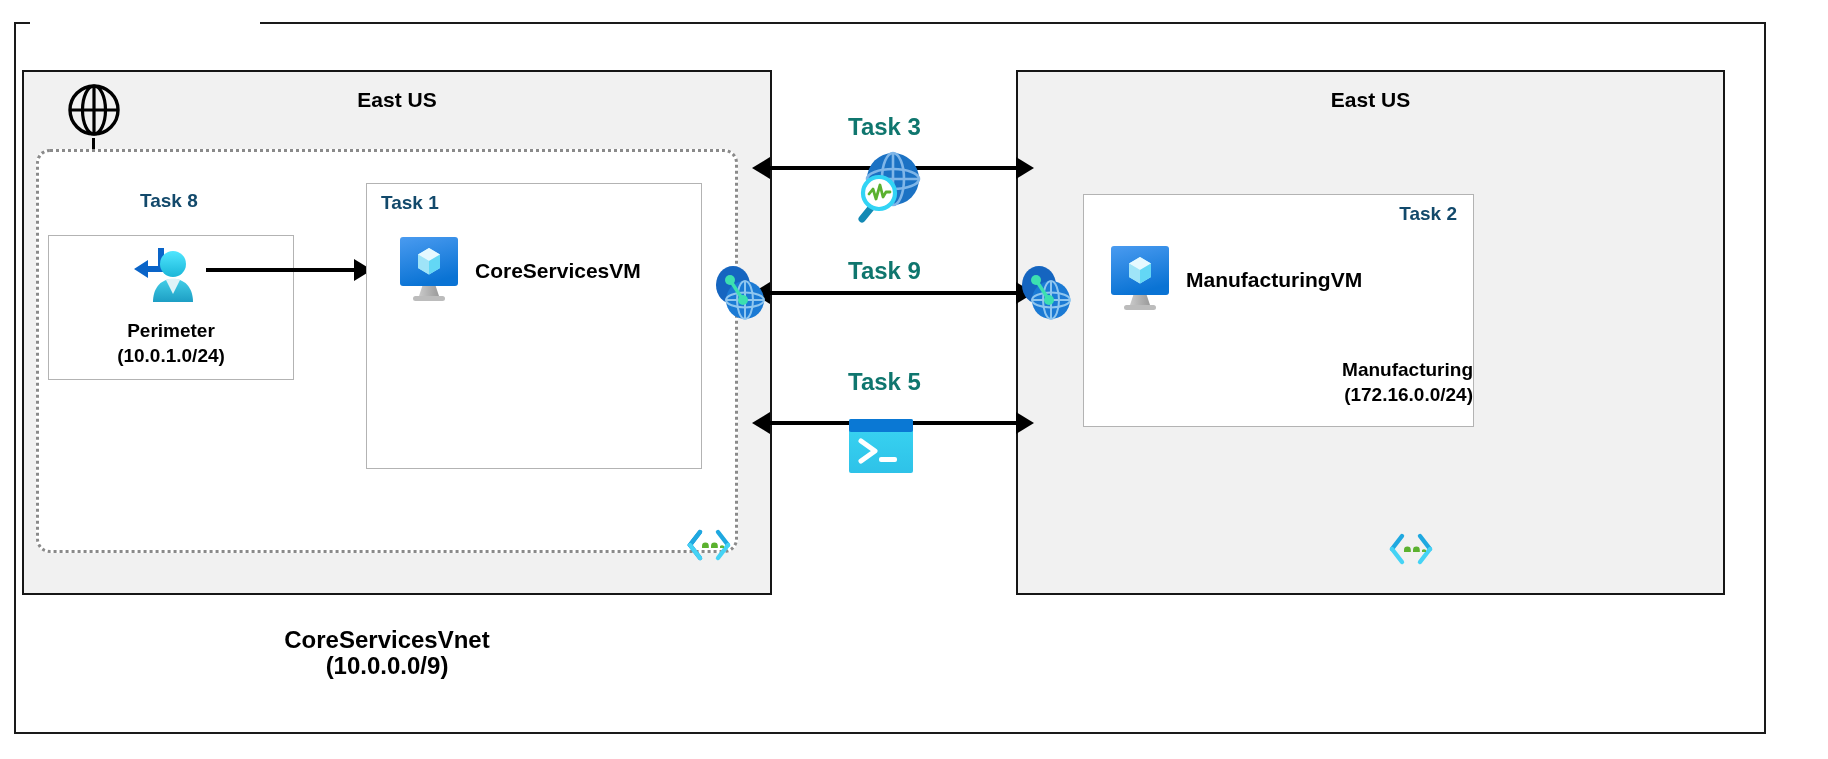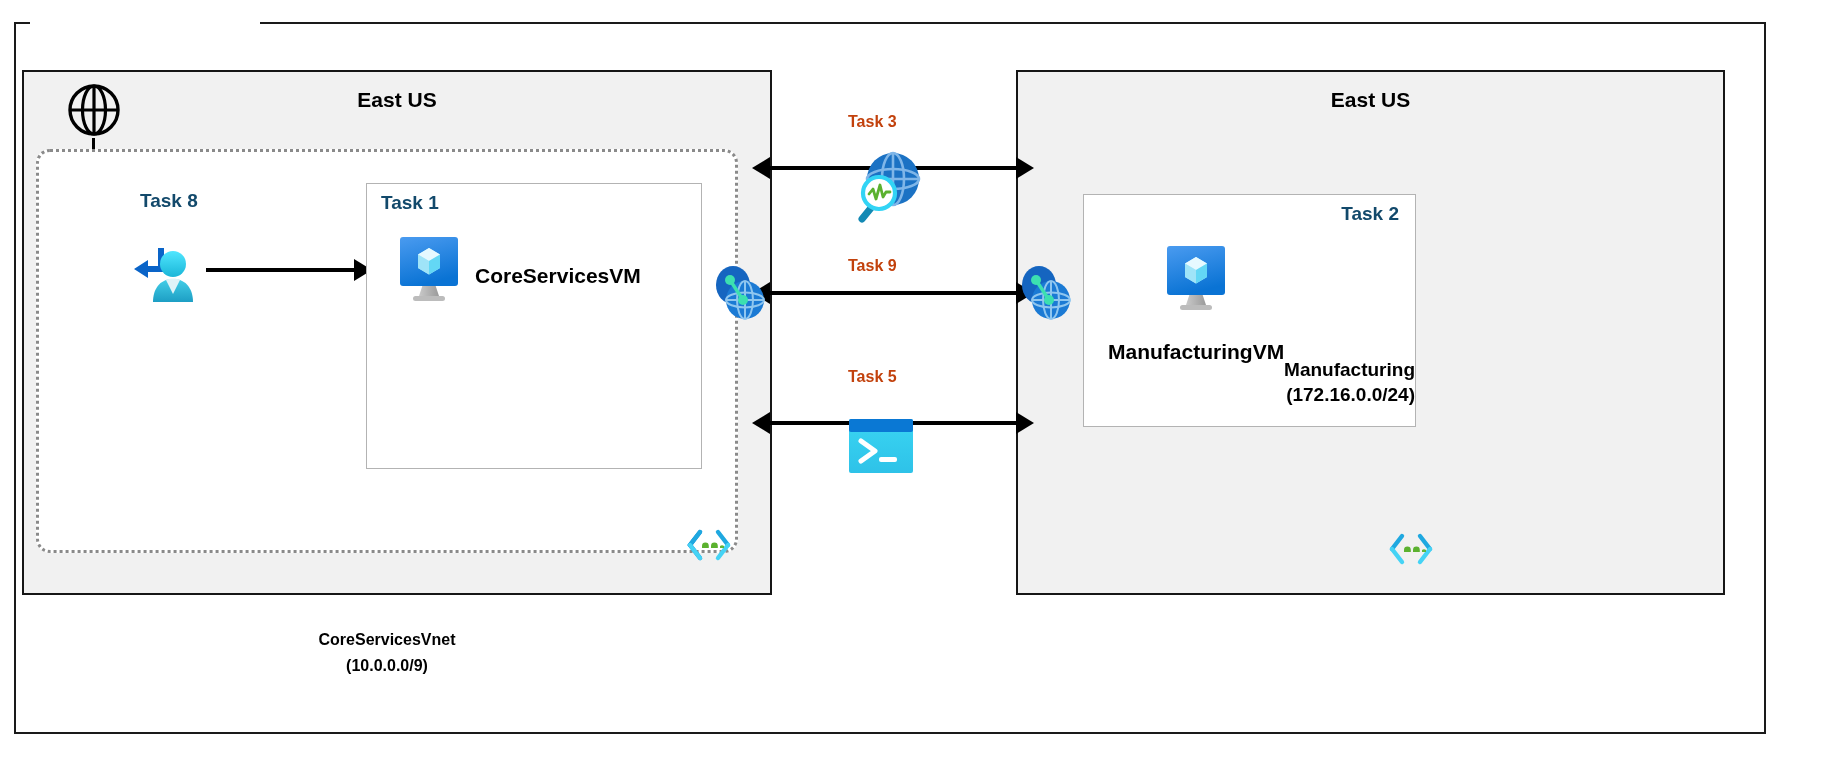--- a/index.html
+++ b/index.html
@@ -43,49 +43,49 @@
 
   
   .vnet{
     position:absolute;background:#ffffff;box-sizing:border-box;
     border:3px dotted #8a8a8a;border-radius:14px;
   }
   #vnet-core{left:36px;top:149px;width:702px;height:404px;}
   #vnet-manu{left:1048px;top:155px;width:646px;height:398px;}
   .vnet-label{
     position:absolute;left:0;width:100%;text-align:center;
-    font-size:16px;font-weight:bold;line-height:26px;color:#000;
+    font-size:24px;font-weight:bold;line-height:26px;color:#000;
   }
   #vnet-core .vnet-label{top:475px;}
   #vnet-manu .vnet-label{top:477px;}
 
   
   .subnet-badge{position:absolute;width:46px;height:34px;}
   #badge-core{left:686px;top:528px;}
   #badge-manu{left:1388px;top:532px;}
 
   
   .subnet{
     position:absolute;background:#ffffff;border:1.5px solid #b3b3b3;box-sizing:border-box;
   }
   #subnet-perimeter{left:48px;top:235px;width:246px;height:145px;}
   #subnet-core{left:366px;top:183px;width:336px;height:286px;}
-  #subnet-manufacturing{left:1083px;top:194px;width:333px;height:233px;}
+  #subnet-manufacturing{left:1083px;top:194px;width:391px;height:233px;}
 
   .task-label{
     position:absolute;font-size:19px;font-weight:bold;color:#12496b;white-space:nowrap;
   }
   .subnet-name{
     position:absolute;left:0;width:100%;text-align:center;
     font-size:19px;font-weight:bold;line-height:25px;color:#000;
   }
 
   
   .vm-row{position:absolute;display:flex;align-items:center;gap:14px;}
-  .vm-name{font-size:21px;font-weight:bold;color:#000;white-space:nowrap;margin-top:9px;}
+  .vm-name{font-size:21px;font-weight:bold;color:#000;white-space:nowrap;}
   .vm-icon{width:64px;height:74px;position:relative;flex:0 0 auto;}
 
   
   .globe-outline{position:absolute;left:66px;top:82px;width:56px;height:56px;}
   .bastion-icon{position:absolute;left:128px;top:240px;width:74px;height:74px;}
   .nw-icon{position:absolute;left:845px;top:145px;width:82px;height:80px;}
   .shell-icon{position:absolute;left:849px;top:419px;width:64px;height:54px;}
   .peer-icon{position:absolute;width:60px;height:62px;}
   #peer-left{left:709px;top:262px;}
   #peer-right{left:1015px;top:262px;}
@@ -93,21 +93,21 @@
   
   .conn{position:absolute;background:#000;}
   .hline{height:4px;}
   .vline{width:3px;}
   .arrow{position:absolute;width:0;height:0;}
   .arrow-r{border-top:11px solid transparent;border-bottom:11px solid transparent;border-left:18px solid #000;}
   .arrow-l{border-top:11px solid transparent;border-bottom:11px solid transparent;border-right:18px solid #000;}
   .arrow-d{border-left:8px solid transparent;border-right:8px solid transparent;border-top:15px solid #000;}
 
   .center-task{
-    position:absolute;font-size:16px;font-weight:bold;color:#c2410c;white-space:nowrap;
+    position:absolute;font-size:24px;font-weight:bold;color:#0f766e;white-space:nowrap;
   }
 </style>
 </head>
 <body>
 
 <div id="canvas">
 
   <div class="rg-box"></div>
   <div class="rg-title-mask"></div>
 
@@ -128,20 +128,26 @@
   <div class="arrow arrow-d" style="left:85.5px;top:292px;"></div>
 
   <div class="vnet" id="vnet-core">
     <div class="vnet-label">
       <span>CoreServicesVnet</span><br>
       <span>(10.0.0.0/9)</span>
     </div>
   </div>
 
   <div class="task-label" style="left:140px;top:190px;">Task 8</div>
+  <div class="subnet" id="subnet-perimeter">
+    <div class="subnet-name" style="top:82px;">
+      <span>Perimeter</span><br>
+      <span>(10.0.1.0/24)</span>
+    </div>
+  </div>
 
   <div class="bastion-icon">
     <svg width="74" height="74" viewBox="0 0 74 74">
       <defs>
         <linearGradient id="gHead" x1="0" y1="0" x2="0" y2="1">
           <stop offset="0" stop-color="#50e6ff"></stop>
             <stop offset="1" stop-color="#1ab6d8"></stop>
         </linearGradient>
         <linearGradient id="gBody" x1="0" y1="0" x2="0" y2="1">
           <stop offset="0" stop-color="#43cfe8"></stop>
@@ -204,21 +210,21 @@
     <div class="region-label">East US</div>
   </div>
 
 
   <div class="subnet" id="subnet-manufacturing">
     <div class="task-label" style="right:16px;top:8px;">Task 2</div>
     <div class="subnet-name" style="top:162px;text-align:right;">
       <span>Manufacturing</span><br>
       <span>(172.16.0.0/24)</span>
     </div>
-    <div class="vm-row" style="left:24px;top:48px;flex-direction:column;">
+    <div class="vm-row" style="left:24px;top:48px;">
       <div class="vm-icon">
         <svg width="64" height="74" viewBox="0 0 64 74">
           <path d="M26 50 h12 l4 12 h-20 z" fill="url(#gStand)"></path>
           <rect x="16" y="62" width="32" height="5" rx="2.5" fill="#bcbcbc"></rect>
           <rect x="3" y="3" width="58" height="49" rx="3" fill="url(#gMon)"></rect>
           <polygon points="32,14 43,20.5 43,34 32,40.5 21,34 21,20.5" fill="#b9ecfb"></polygon>
           <polygon points="32,14 43,20.5 32,27 21,20.5" fill="#e6f9ff"></polygon>
           <polygon points="32,27 43,20.5 43,34 32,40.5" fill="#63d7f5"></polygon>
           <polygon points="32,27 21,20.5 21,34 32,40.5" fill="#9fe4f8"></polygon>
         </svg>

